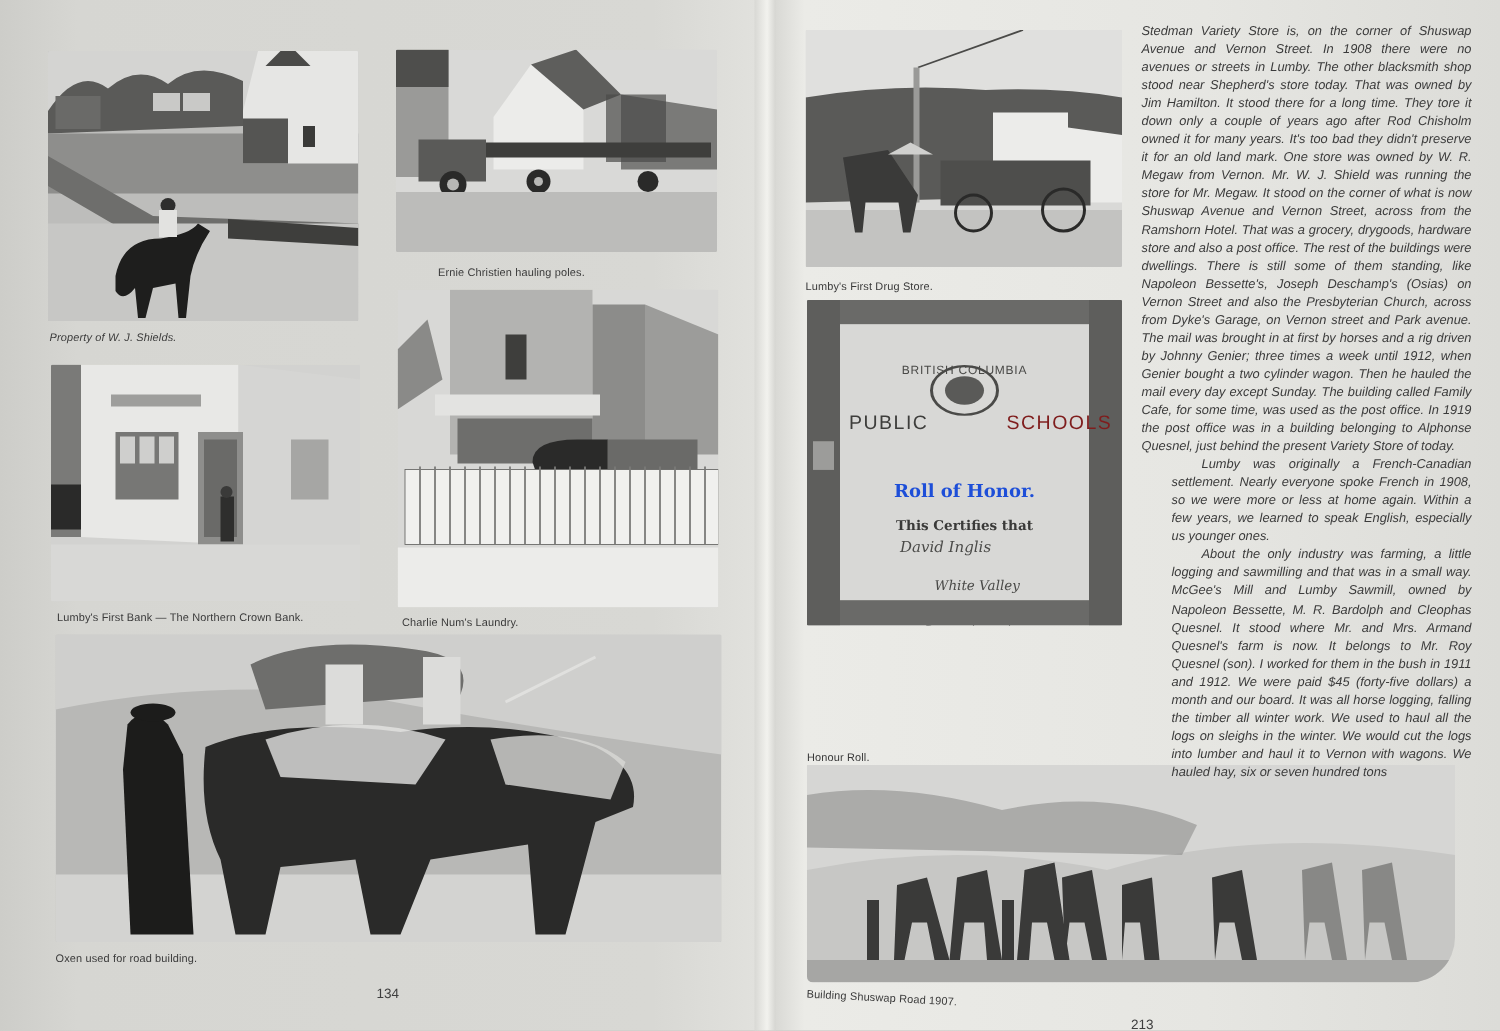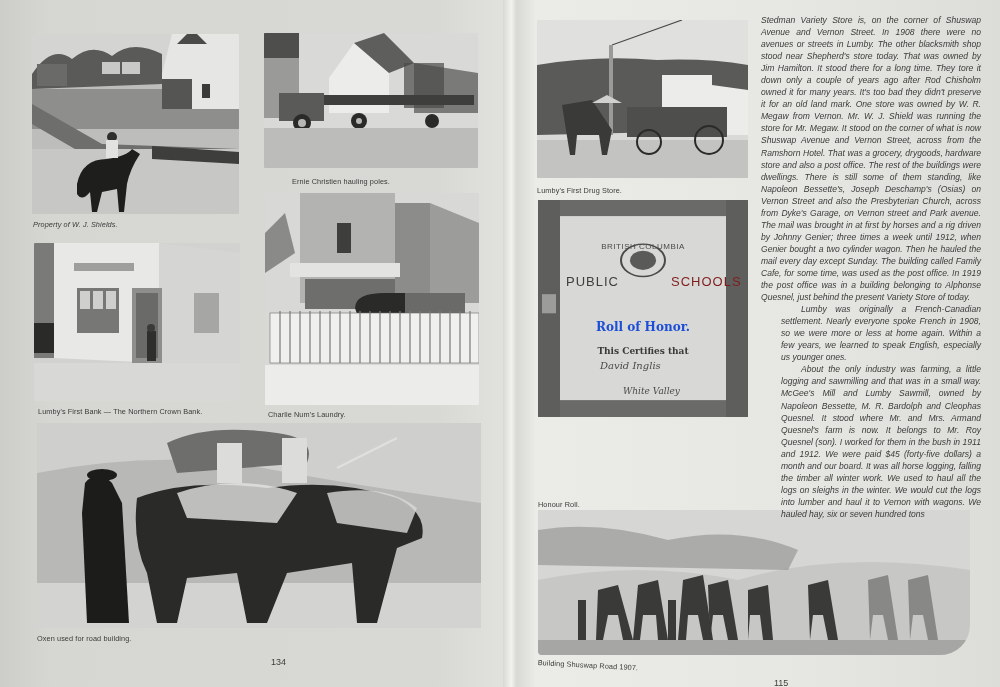--- a/index.html
+++ b/index.html
@@ -5,21 +5,21 @@
   html,body{margin:0;padding:0;}
   body{width:1000px;height:687px;overflow:hidden;background:#cfcfcb;font-family:"Liberation Sans",sans-serif;position:relative;}
   .spread{position:absolute;left:0;top:0;width:1000px;height:687px;}
   .page{position:absolute;top:0;height:687px;}
   .page-left{left:0;width:512px;background:linear-gradient(90deg,#cdcdc9 0%,#d6d6d2 10%,#d8d8d4 85%,#e2e2de 100%);}
   .page-right{left:512px;width:488px;background:linear-gradient(90deg,#d4d4d0 0%,#ebebe7 5%,#e6e6e2 60%,#dcdcd8 100%);}
   .gutter{position:absolute;left:503px;top:0;width:14px;height:687px;background:linear-gradient(90deg,#d8d8d4,#f2f2ee 60%,#d6d6d2);}
   .photo{position:absolute;overflow:hidden;border-radius:1px;}
   .photo svg{display:block;width:100%;height:100%;}
   .caption{position:absolute;font-size:7.3px;color:#3a3a3a;white-space:nowrap;letter-spacing:0.1px;}
-  .page-num{position:absolute;font-size:9px;color:#3e3e3e;margin-left:20px;}
+  .page-num{position:absolute;font-size:9px;color:#3e3e3e;}
   .text-col{position:absolute;left:761px;top:14px;width:220px;font-size:8.55px;line-height:12.05px;color:#3b3b3b;text-align:justify;}
   .text-col p{margin:0;font-style:italic;}
   .text-col p.indent{text-indent:20px;margin-left:20px;}
 </style>
 </head>
 <body>
 
 <div class="spread">
   <div class="page page-left"></div>
   <div class="page page-right"></div>
@@ -219,14 +219,14 @@
     </svg>
   </div>
   <div class="caption" style="left:538px;top:658px;transform:rotate(3deg);transform-origin:left top;">Building Shuswap Road 1907.</div>
 
   <div class="text-col">
     <p>Stedman Variety Store is, on the corner of Shuswap Avenue and Vernon Street. In 1908 there were no avenues or streets in Lumby. The other blacksmith shop stood near Shepherd's store today. That was owned by Jim Hamilton. It stood there for a long time. They tore it down only a couple of years ago after Rod Chisholm owned it for many years. It's too bad they didn't preserve it for an old land mark. One store was owned by W. R. Megaw from Vernon. Mr. W. J. Shield was running the store for Mr. Megaw. It stood on the corner of what is now Shuswap Avenue and Vernon Street, across from the Ramshorn Hotel. That was a grocery, drygoods, hardware store and also a post office. The rest of the buildings were dwellings. There is still some of them standing, like Napoleon Bessette's, Joseph Deschamp's (Osias) on Vernon Street and also the Presbyterian Church, across from Dyke's Garage, on Vernon street and Park avenue. The mail was brought in at first by horses and a rig driven by Johnny Genier; three times a week until 1912, when Genier bought a two cylinder wagon. Then he hauled the mail every day except Sunday. The building called Family Cafe, for some time, was used as the post office. In 1919 the post office was in a building belonging to Alphonse Quesnel, just behind the present Variety Store of today.</p>
     <p class="indent">Lumby was originally a French-Canadian settlement. Nearly everyone spoke French in 1908, so we were more or less at home again. Within a few years, we learned to speak English, especially us younger ones.</p>
     <p class="indent">About the only industry was farming, a little logging and sawmilling and that was in a small way. McGee's Mill and Lumby Sawmill, owned by Napoleon Bessette, M. R. Bardolph and Cleophas Quesnel. It stood where Mr. and Mrs. Armand Quesnel's farm is now. It belongs to Mr. Roy Quesnel (son). I worked for them in the bush in 1911 and 1912. We were paid $45 (forty-five dollars) a month and our board. It was all horse logging, falling the timber all winter work. We used to haul all the logs on sleighs in the winter. We would cut the logs into lumber and haul it to Vernon with wagons. We hauled hay, six or seven hundred tons</p>
   </div>
 
-  <div class="page-num" style="left:754px;top:678px;">115</div>
+  <div class="page-num" style="left:754px;top:678px;">213</div>
 </div>
 
 </body></html>

